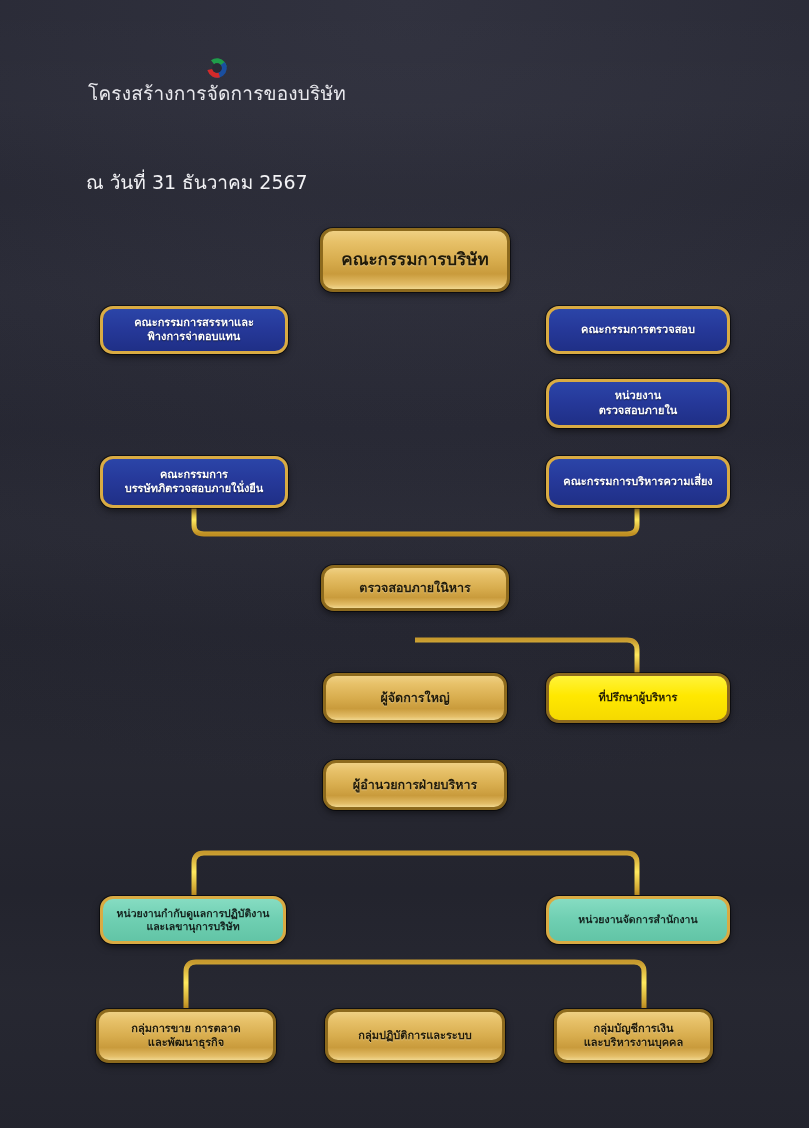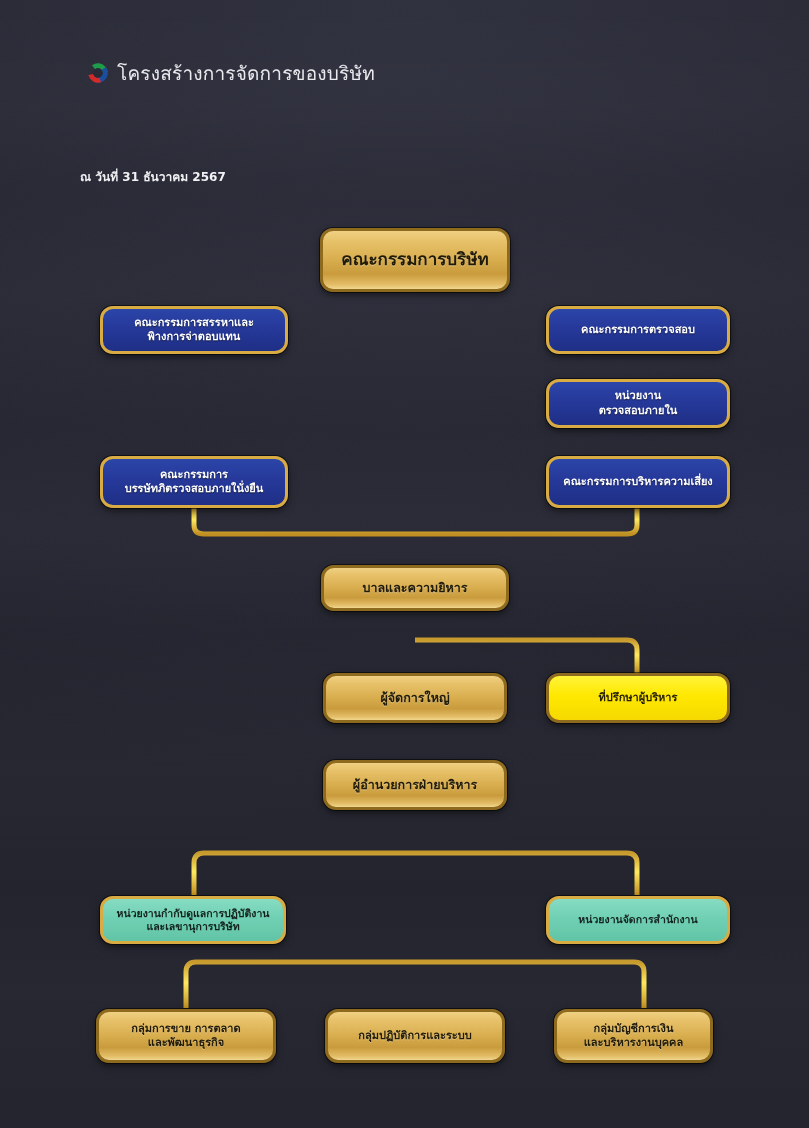--- a/index.html
+++ b/index.html
@@ -39,38 +39,38 @@
 
   #page { position: absolute; inset: 0; z-index: 2; }
 
   
   #header {
     position: absolute;
     left: 88px;
     top: 58px;
     display: flex;
     align-items: center;
-    gap: 9px;
+    flex-direction: column;
   }
   #logo-icon {
     width: 20px; height: 20px;
     display: block;
   }
   #title-text {
     font-size: 19px;
     color: #e9e9ee;
     letter-spacing: .2px;
     white-space: nowrap;
   }
   #date-line {
     position: absolute;
-    left: 80px;
+    left: 86px;
     top: 167px;
-    font-size: 12px;
-    font-weight: bold;
+    font-size: 19px;
+    font-weight: normal;
     color: #f2f2f5;
     white-space: nowrap;
   }
 
   
   #wires {
     position: absolute;
     left: 0; top: 0;
     width: 809px; height: 1128px;
     z-index: 1;
@@ -244,21 +244,21 @@
       <span>คณะกรรมการ</span><br>
       <span>บรรษัทภิตรวจสอบภายในั่งยืน</span>
     </span>
   </div>
 
   <div class="node blue" style="left:546px; top:456px; width:184px; height:52px;">
     <span class="label">คณะกรรมการบริหารความเสี่ยง</span>
   </div>
 
   <div class="node gold gold-md" style="left:321px; top:565px; width:188px; height:46px;">
-    <span class="label">บาลและความยิหาร</span>
+    <span class="label">ตรวจสอบภายในิหาร</span>
   </div>
 
   <div class="node gold gold-md" style="left:323px; top:673px; width:184px; height:50px;">
     <span class="label">ผู้จัดการใหญ่</span>
   </div>
 
   <div class="node yellow" style="left:546px; top:673px; width:184px; height:50px;">
     <span class="label">ที่ปรึกษาผู้บริหาร</span>
   </div>
 

